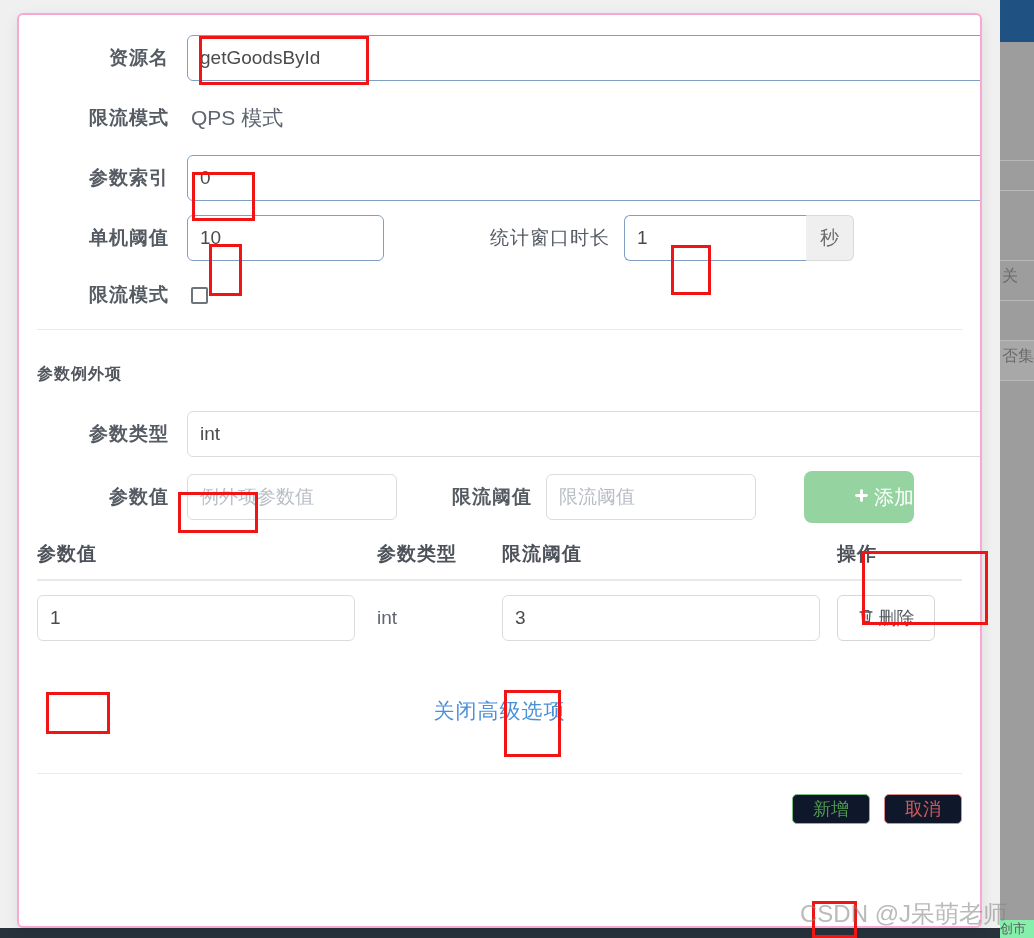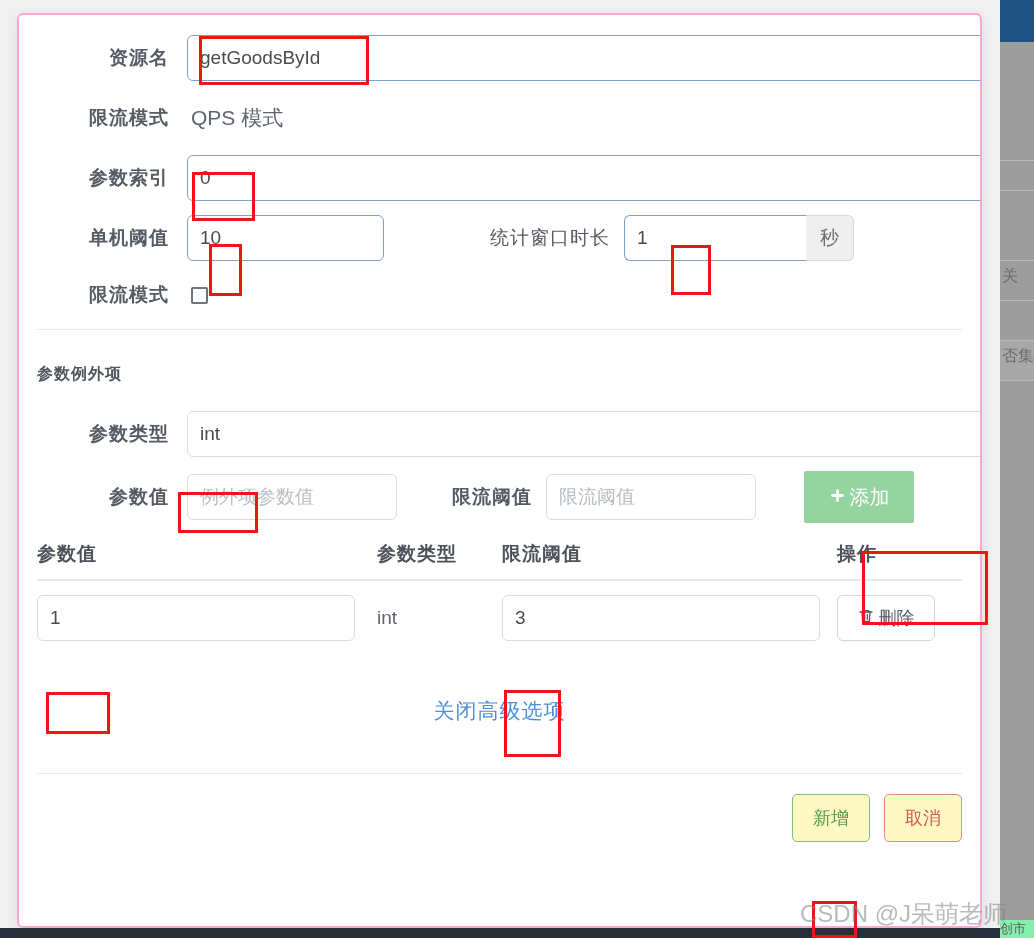--- a/index.html
+++ b/index.html
@@ -194,24 +194,24 @@
     letter-spacing: 1px; margin: 0 14px 0 55px; white-space: nowrap;
   }
   .inp-th { width: 210px; }
 
   .btn-add {
     margin-left: 48px;
     width: 110px; height: 52px;
     background: #95d4a0;
     color: #ffffff;
     border: none;
-    border-radius: 2px;
+    border-radius: 8px;
     font-size: 20px;
     font-family: "Liberation Sans", sans-serif;
-    display: flex; align-items: center; justify-content: center;
+    display: flex; align-items: center; justify-content: flex-end;
     gap: 4px;
     cursor: pointer;
   }
 
   
   .tbl { width: 100%; margin-top: 18px; }
   .tbl-head {
     display: flex;
     font-weight: bold;
     font-size: 19px;
@@ -265,24 +265,24 @@
   }
 
   .dialog-footer {
     display: flex;
     justify-content: flex-end;
     align-items: center;
     gap: 14px;
     padding: 20px 18px 0 18px;
   }
   .btn-ghost {
-    height: 48px;
+    height: 30px;
     min-width: 78px;
     padding: 0 14px;
-    background: #fef9c3;
+    background: #0f172a;
     border-radius: 5px;
     font-size: 18px;
     font-family: "Liberation Sans", sans-serif;
     display: flex; align-items: center; justify-content: center;
     cursor: pointer;
   }
   .btn-new    { border: 1px solid #7fbf7f; color: #4f9a4f; }
   .btn-cancel { border: 1px solid #e08b8b; color: #d45a5a; }
 
   

